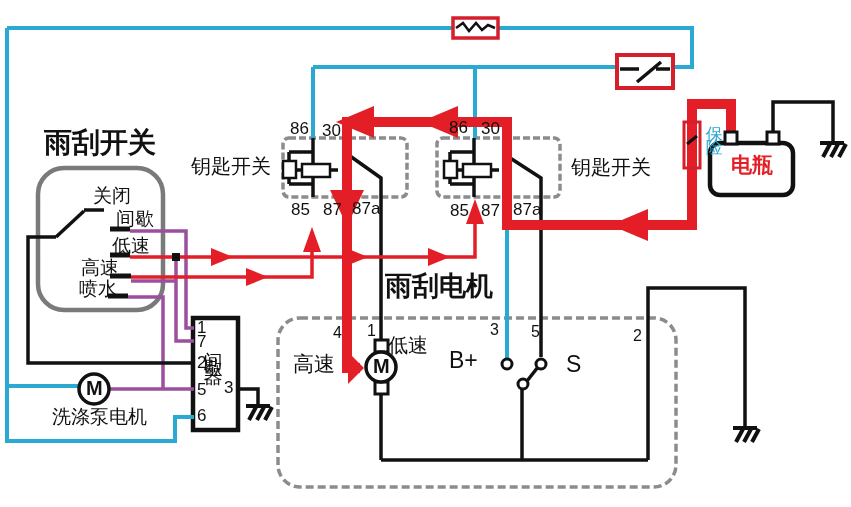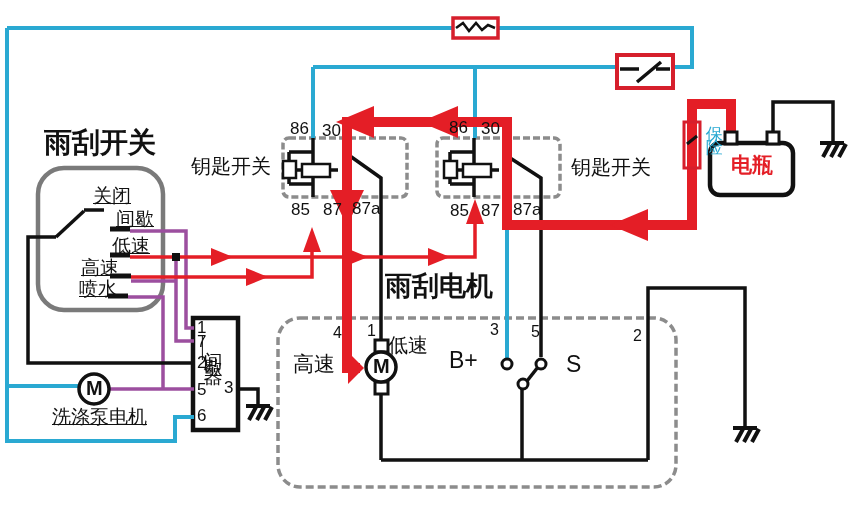--- a/index.html
+++ b/index.html
@@ -13,21 +13,21 @@
   #stage svg{position:absolute;left:0;top:0;}
   svg *{vector-effect:non-scaling-stroke;}
   path,polyline,line{fill:none;}
   .st-cyan{stroke:var(--c-cyan);}
   .st-red{stroke:var(--c-red);}
   .st-purple{stroke:var(--c-purple);}
   .st-black{stroke:var(--c-black);}
   .fill-red{fill:var(--c-red);stroke:none;}
   .fill-black{fill:var(--c-black);stroke:none;}
   .lbl{position:absolute;color:#111;white-space:nowrap;line-height:1.1;}
-  .f16{font-size:16px;} .f17{font-size:17px;} .f19{font-size:19px;text-decoration:underline;} .f20{font-size:20px;}
+  .f16{font-size:16px;} .f17{font-size:17px;} .f19{font-size:19px;} .f20{font-size:20px;}
   .f21{font-size:21px;} .f23{font-size:23px;} .f27{font-size:27px;text-align:right;} .f28{font-size:28px;}
   .bold{font-weight:bold;}
   .red-text{color:var(--c-red);}
   .cyan-text{color:var(--c-cyan);}
   .vert{writing-mode:vertical-rl;}
 </style>
 </head>
 <body>
 
 <div id="stage">

